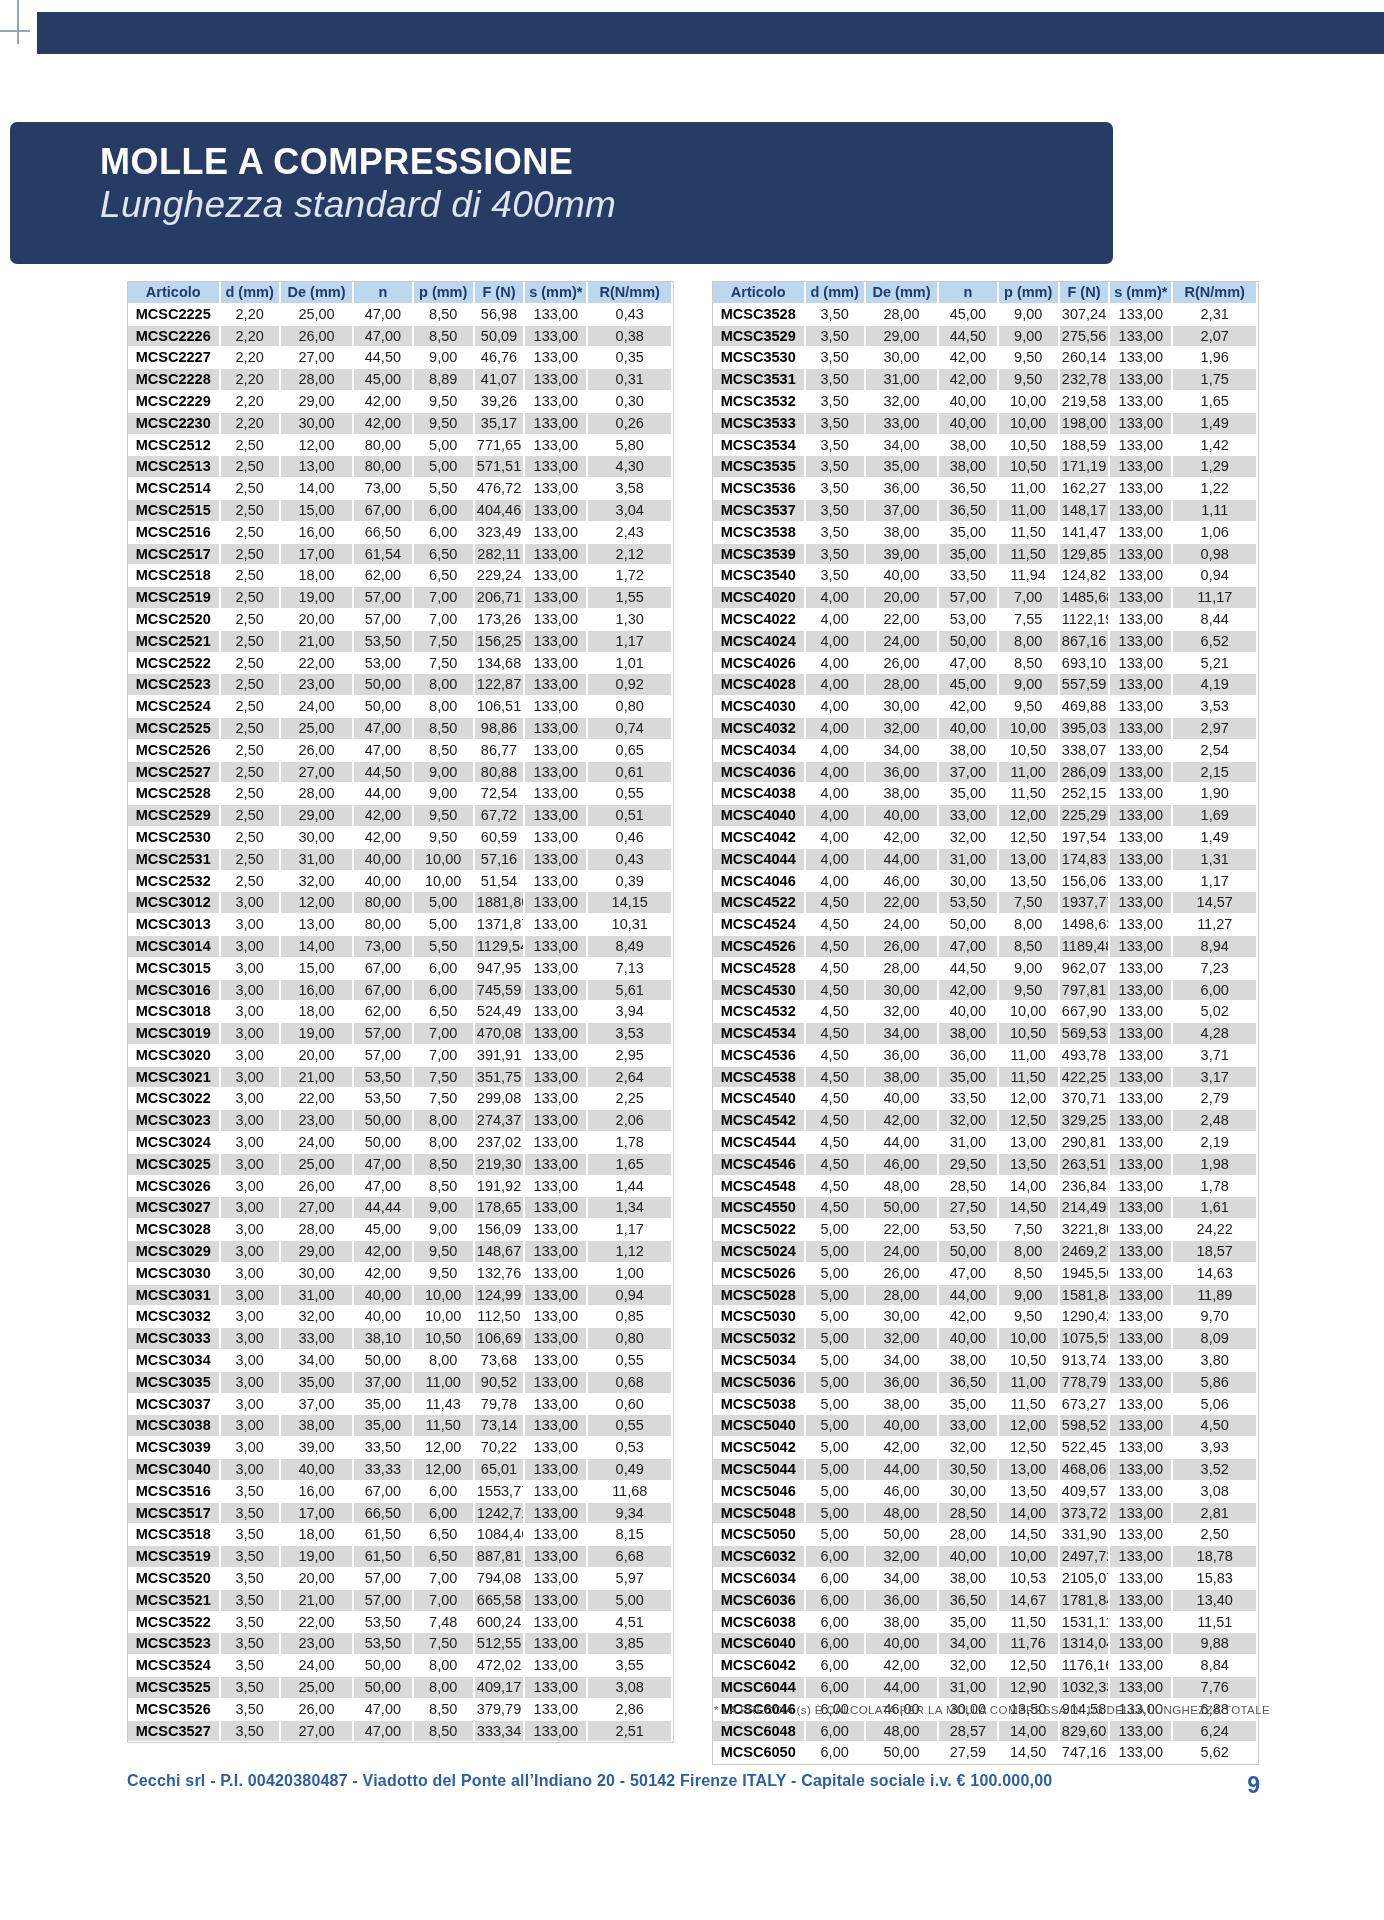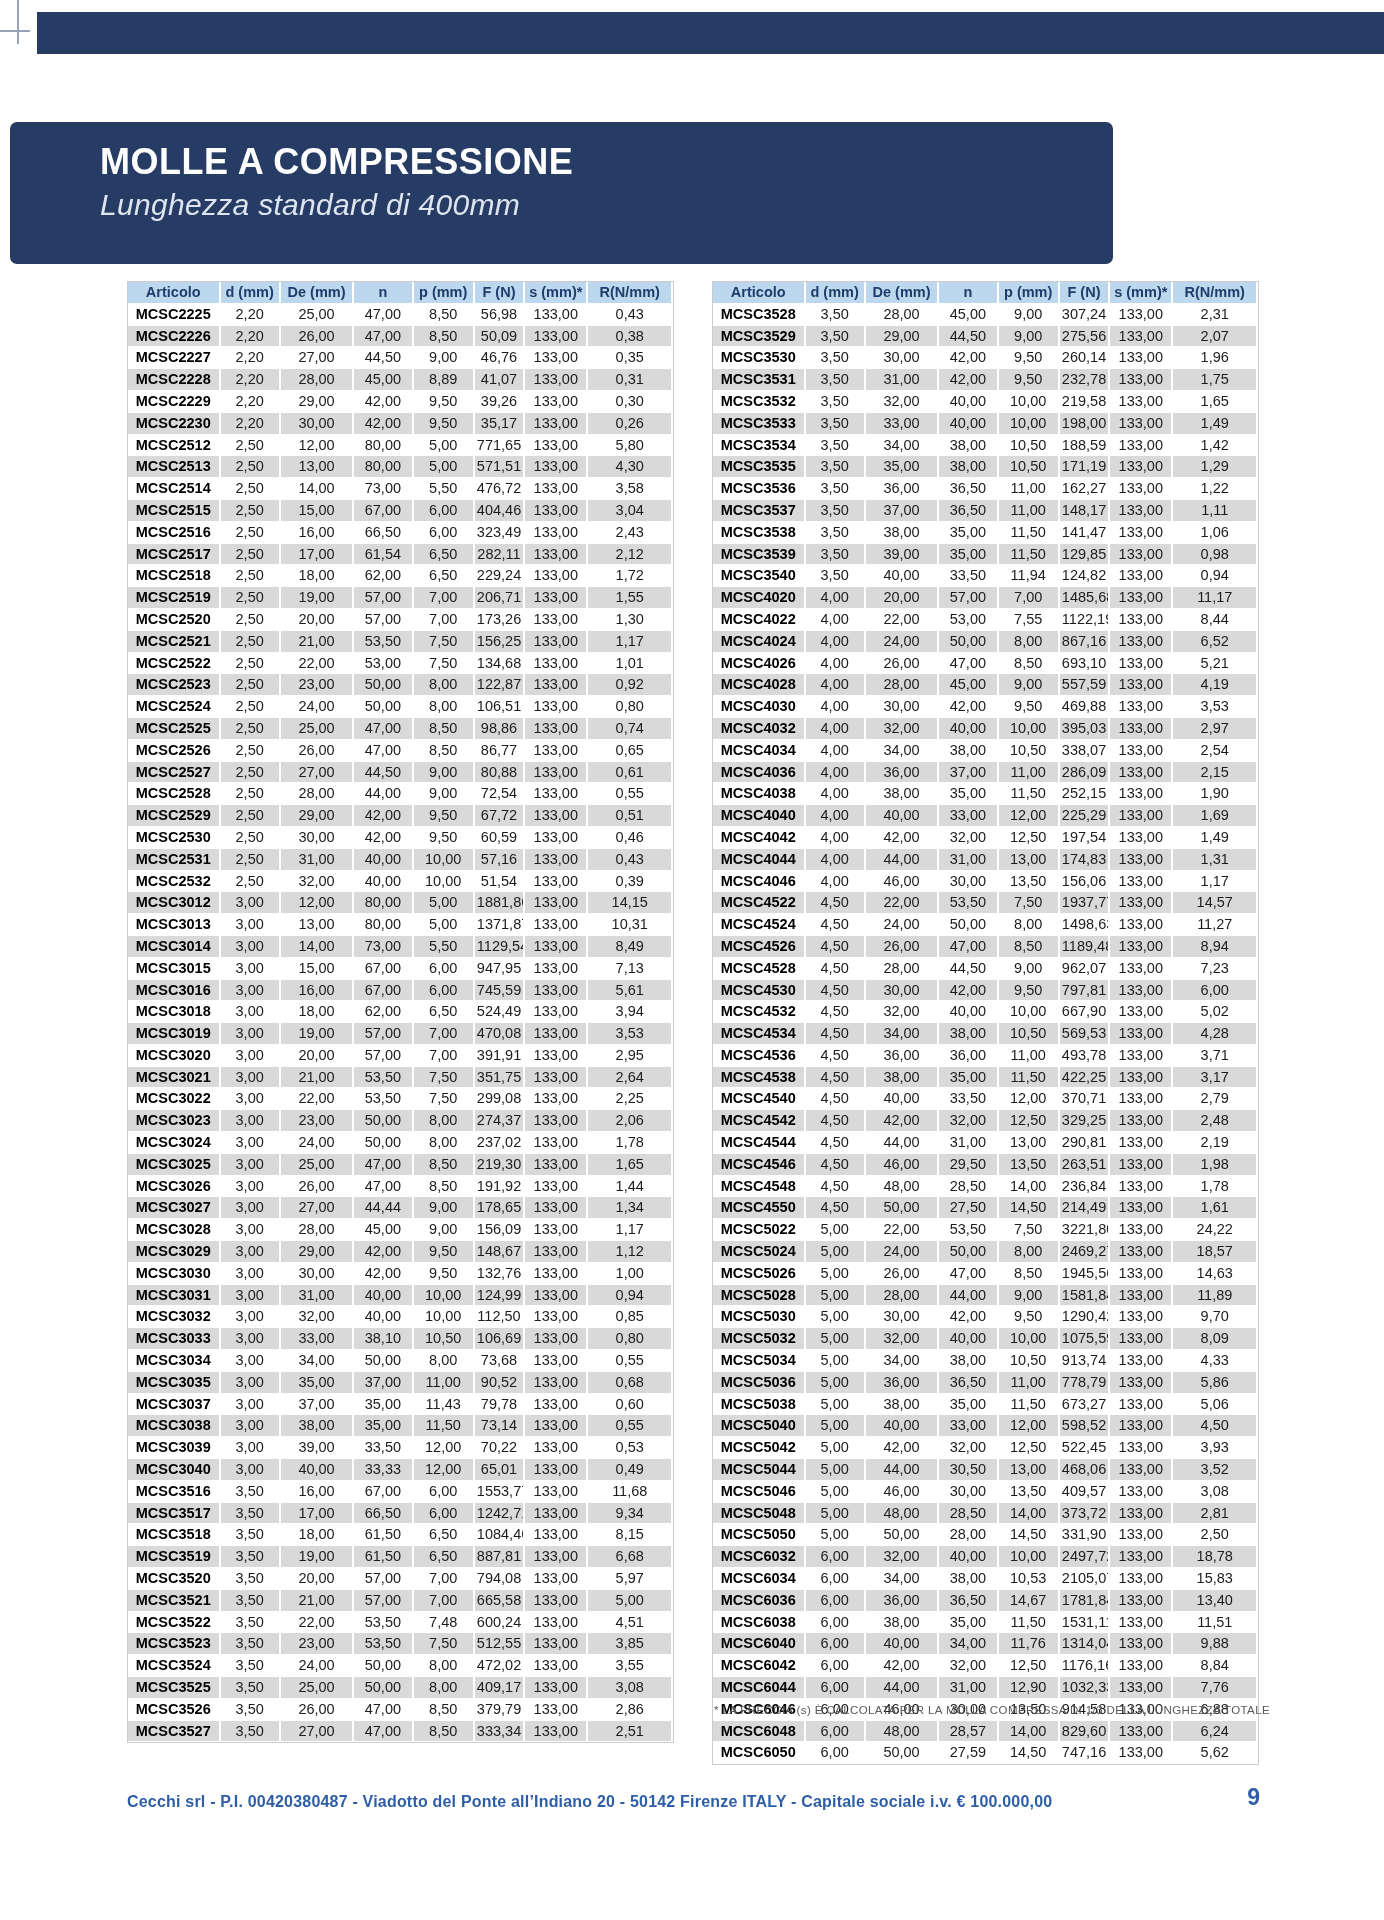--- a/index.html
+++ b/index.html
@@ -25,21 +25,21 @@
   
   .banner{
     position:absolute;left:10px;top:122px;width:1103px;height:142px;
     background:var(--banner-navy);color:#fff;padding:21px 0 0 90px;border-radius:7px;
   }
   .banner h1{
     margin:0;font-size:36px;line-height:38px;font-weight:700;
     letter-spacing:0.5px;color:#fdfdfd;
   }
   .banner .subtitle{
-    margin-top:7px;font-size:30px;line-height:34px;font-style:italic;
+    margin-top:7px;font-size:37px;line-height:34px;font-style:italic;
     font-weight:400;color:#dfe5f0;letter-spacing:0.3px;
   }
   
   .table-wrap{position:absolute;top:281px;width:547px;}
   .table-wrap.left{left:127px;}
   .table-wrap.right{left:712px;}
   table.spring-table{
     border-collapse:separate;border-spacing:0;table-layout:fixed;width:547px;
     border:1px solid #cccccc;
   }
@@ -65,23 +65,22 @@
   .spring-table th:nth-child(7),.spring-table td:nth-child(7){width:63px;}
   .spring-table th:nth-child(8),.spring-table td:nth-child(8){width:84px;}
   
   .footnote{
     position:absolute;left:714px;top:1704px;width:560px;
     font-size:11.5px;color:var(--footnote-gray);letter-spacing:0.4px;
   }
   
   .footer{
     position:absolute;left:127px;right:124px;top:1772px;
-    display:flex;justify-content:space-between;align-items:flex-end;
+    display:flex;justify-content:space-between;align-items:flex-start;
     color:var(--footer-blue);
-    margin-top:12px;
   }
   .footer .company{font-size:16px;font-weight:700;letter-spacing:0.2px;}
   .footer .pagenum{font-size:23px;font-weight:700;}
 </style>
 </head>
 <body>
 
 <div class="page">
 
   <div class="crop-v"></div>
@@ -1268,21 +1267,21 @@
             <td class="c7">8,09</td>
           </tr>
           <tr>
             <td class="c0">MCSC5034</td>
             <td class="c1">5,00</td>
             <td class="c2">34,00</td>
             <td class="c3">38,00</td>
             <td class="c4">10,50</td>
             <td class="c5">913,74</td>
             <td class="c6">133,00</td>
-            <td class="c7">4,33</td>
+            <td class="c7">3,80</td>
           </tr>
           <tr>
             <td class="c0">MCSC5036</td>
             <td class="c1">5,00</td>
             <td class="c2">36,00</td>
             <td class="c3">36,50</td>
             <td class="c4">11,00</td>
             <td class="c5">778,79</td>
             <td class="c6">133,00</td>
             <td class="c7">5,86</td>

